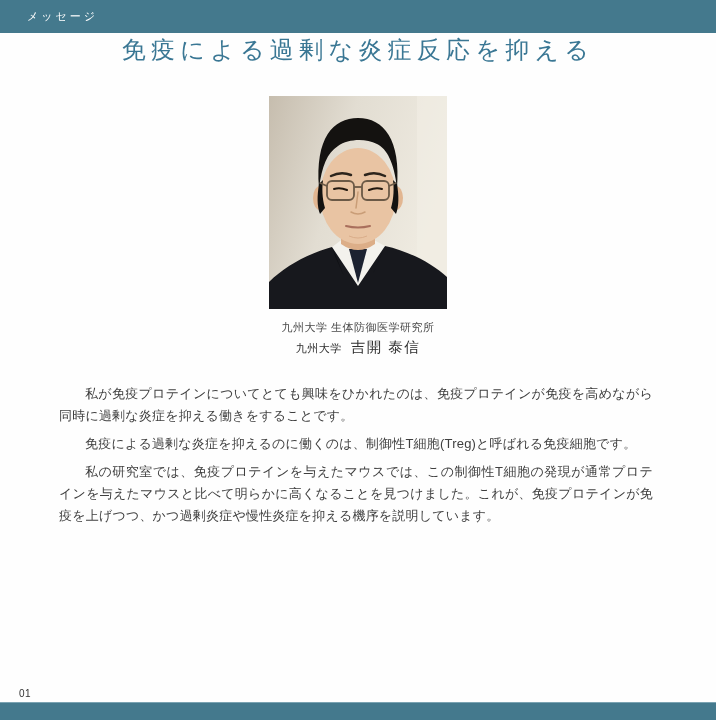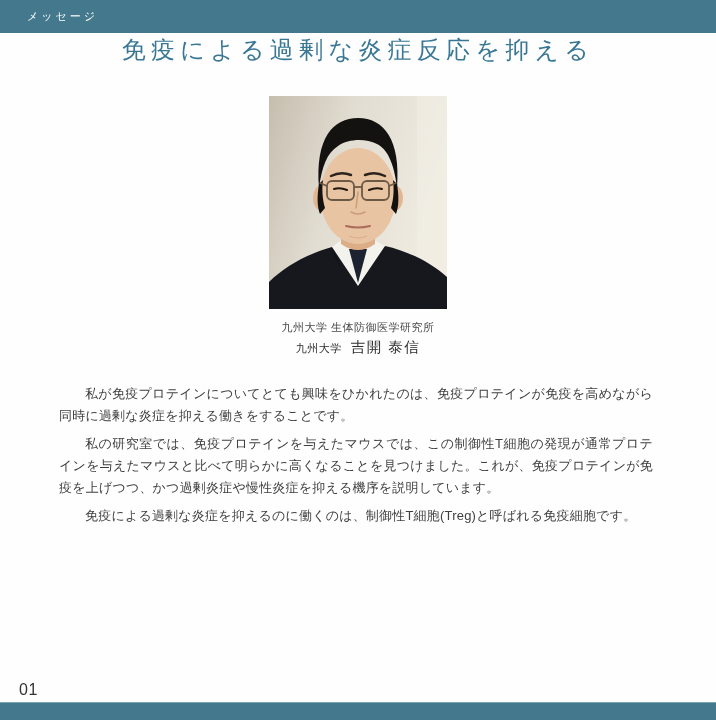--- a/index.html
+++ b/index.html
@@ -82,21 +82,21 @@
     text-align:justify;
   }
   .body-text p{
     margin:0 4px 6px 0;
     text-indent:2em;
   }
   
   .page-number{
     position:absolute;
     left:19px;bottom:21px;
-    font-size:16px;
+    font-size:10px;
     color:#333333;
     letter-spacing:0.5px;
   }
   .bottom-bar{
     position:absolute;left:0;right:0;bottom:0;height:17px;
     background:var(--bar,#44798d);
     border-top:1px solid #7ba3b2;
   }
 </style>
 </head>
@@ -172,21 +172,21 @@
   <div class="caption">
     <div class="affiliation">九州大学 生体防御医学研究所</div>
     <div class="name-row">
       <span class="role">九州大学</span>
       <span class="name">吉開 泰信</span>
     </div>
   </div>
 
   <div class="body-text">
     <p>私が免疫プロテインについてとても興味をひかれたのは、免疫プロテインが免疫を高めながら同時に過剰な炎症を抑える働きをすることです。</p>
+    <p>免疫による過剰な炎症を抑えるのに働くのは、制御性T細胞(Treg)と呼ばれる免疫細胞です。</p>
     <p>私の研究室では、免疫プロテインを与えたマウスでは、この制御性T細胞の発現が通常プロテインを与えたマウスと比べて明らかに高くなることを見つけました。これが、免疫プロテインが免疫を上げつつ、かつ過剰炎症や慢性炎症を抑える機序を説明しています。</p>
-    <p>免疫による過剰な炎症を抑えるのに働くのは、制御性T細胞(Treg)と呼ばれる免疫細胞です。</p>
   </div>
 
   <div class="page-number">01</div>
 
   <footer class="bottom-bar"></footer>
 
 </div>
 
 </body></html>

